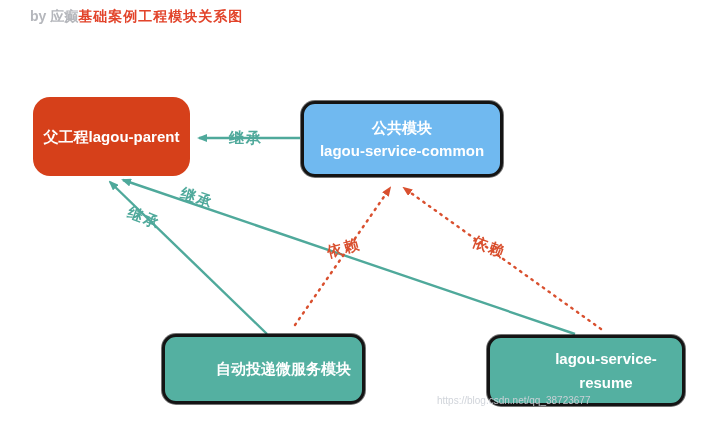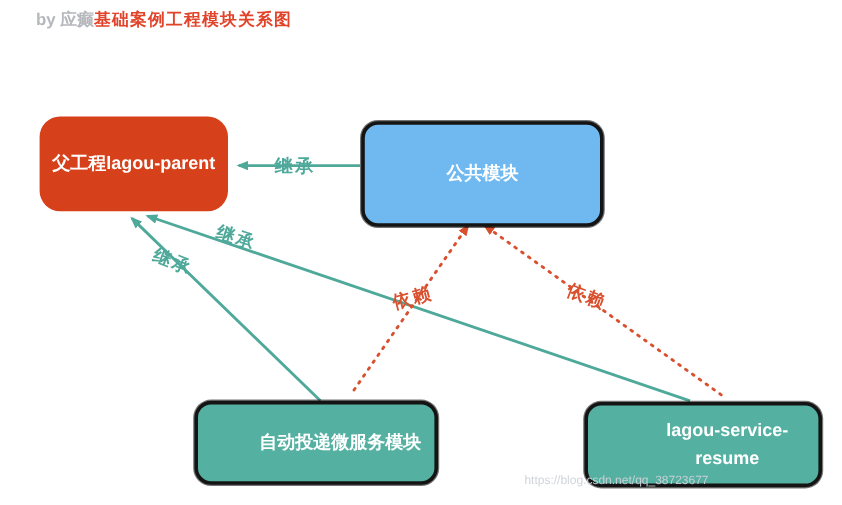--- a/index.html
+++ b/index.html
@@ -17,21 +17,21 @@
   .edge-depend{stroke:var(--arrow_red,#d9502f);stroke-width:2.4;fill:none;
                stroke-dasharray:1.5 5.5;stroke-linecap:round;}
 
   
   .node{position:absolute;display:flex;flex-direction:column;align-items:center;
         justify-content:center;color:#ffffff;font-weight:bold;text-align:center;
         line-height:1.55;z-index:2;box-sizing:border-box;}
   .node-parent{left:33px;top:97px;width:157px;height:79px;border-radius:17px;
                background:var(--parent_red,#d6401a);font-size:15px;}
   .sketch{border:3px solid #141414;border-radius:14px;box-shadow:0 0 0 1px rgba(0,0,0,.55);}
-  .node-common{left:301px;top:101px;width:202px;height:88px;
+  .node-common{left:301px;top:101px;width:202px;height:76px;
                background:var(--common_blue,#70b9f0);font-size:15px;}
   .node-teal{background:var(--service_teal,#54b0a1);font-size:15px;padding-left:40px;}
   .node-autodeliver{left:162px;top:334px;width:203px;height:70px;}
   .node-resume{left:487px;top:335px;width:198px;height:71px;}
 
   
   .edge-label{position:absolute;font-size:15px;font-weight:bold;z-index:3;
               white-space:nowrap;letter-spacing:2px;}
   .lbl-inherit{color:var(--arrow_teal,#4fa99b);}
   .lbl-depend{color:var(--arrow_red,#d9502f);}
@@ -69,20 +69,21 @@
     <line class="edge-depend" x1="295" y1="325" x2="390" y2="188" marker-end="url(#arrow-red)"></line>
     <line class="edge-depend" x1="601" y1="329" x2="404" y2="188" marker-end="url(#arrow-red)"></line>
   </svg>
 
   <div class="node node-parent">
     <span>父工程lagou-parent</span>
   </div>
 
   <div class="node sketch node-common">
     <span>公共模块</span>
+    <span>lagou-service-common</span>
   </div>
 
   <div class="node sketch node-teal node-autodeliver">
     <span>自动投递微服务模块</span>
   </div>
 
   <div class="node sketch node-teal node-resume">
     <span>lagou-service-resume</span>
   </div>
 

